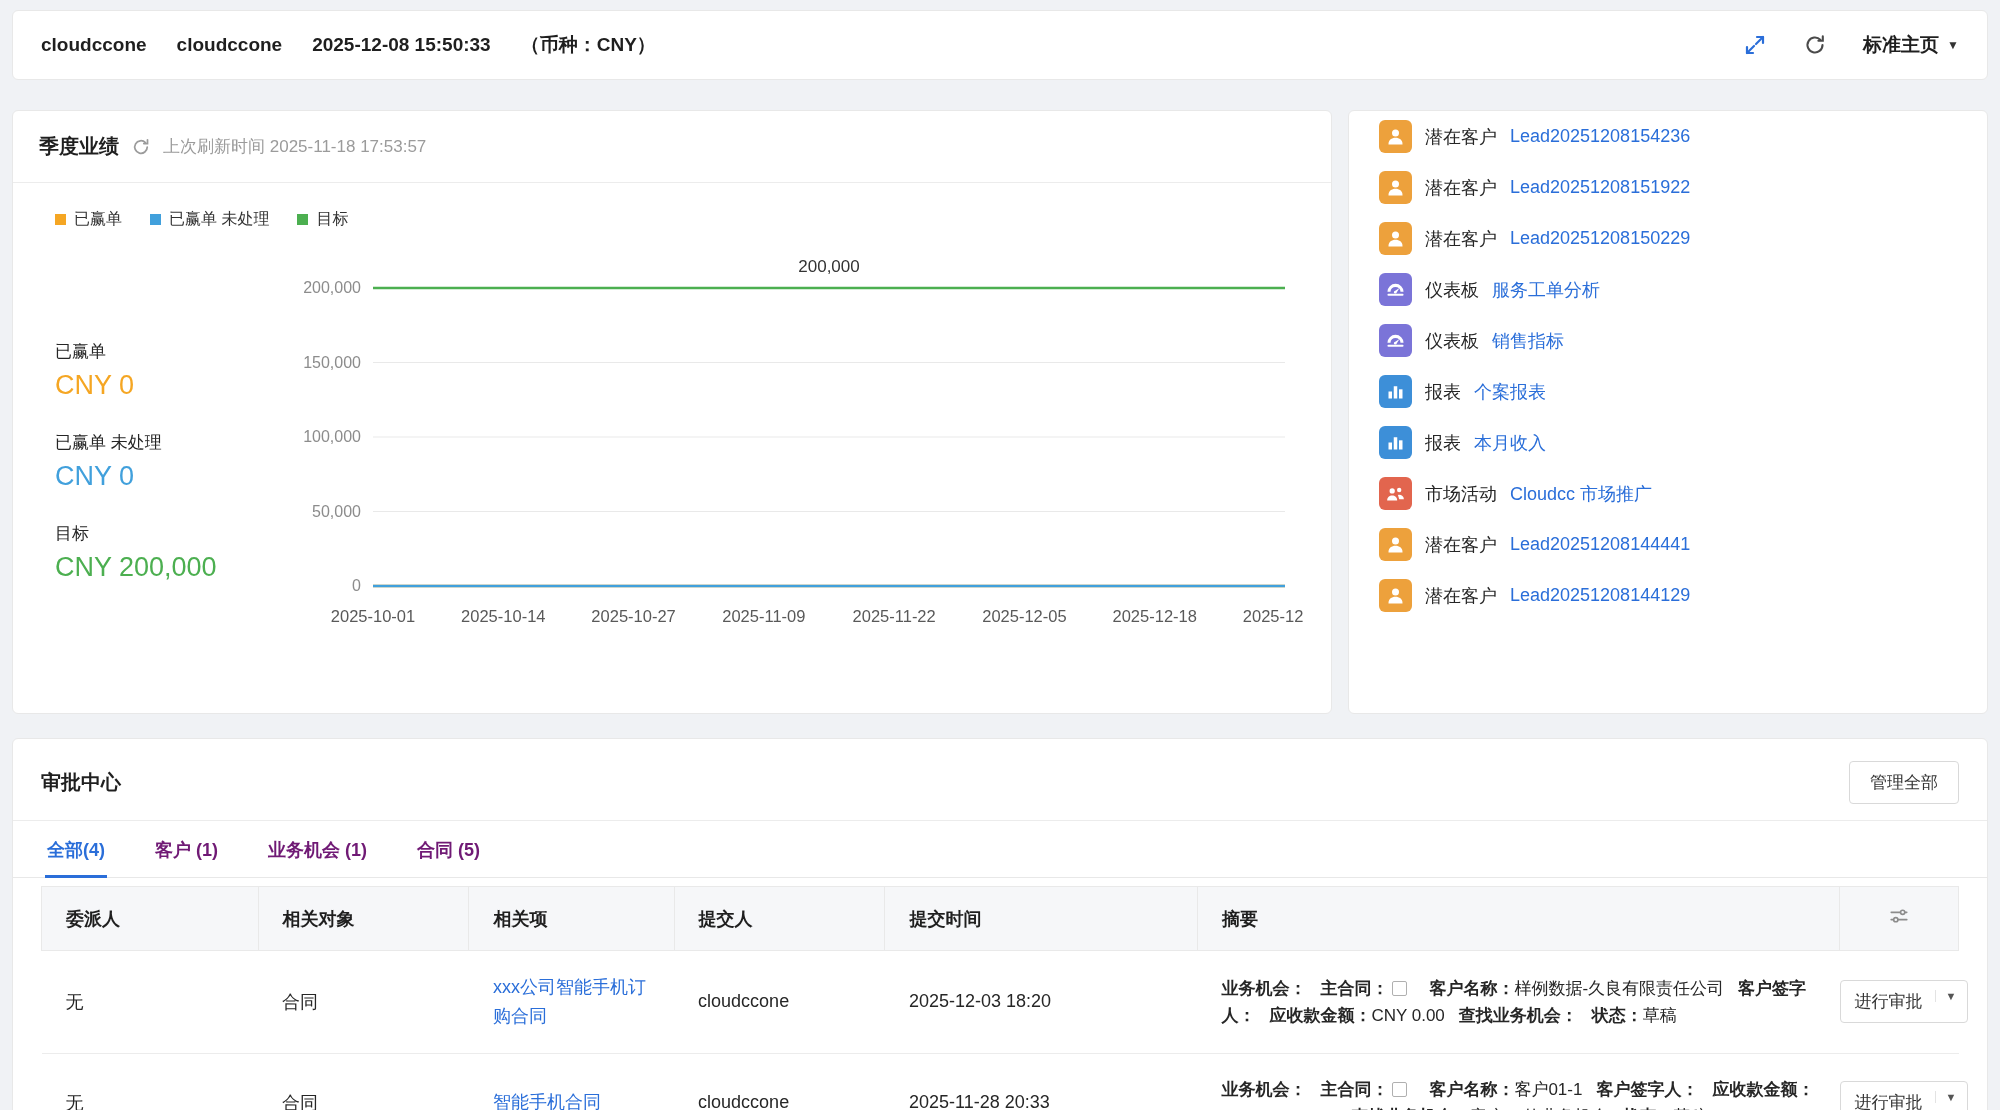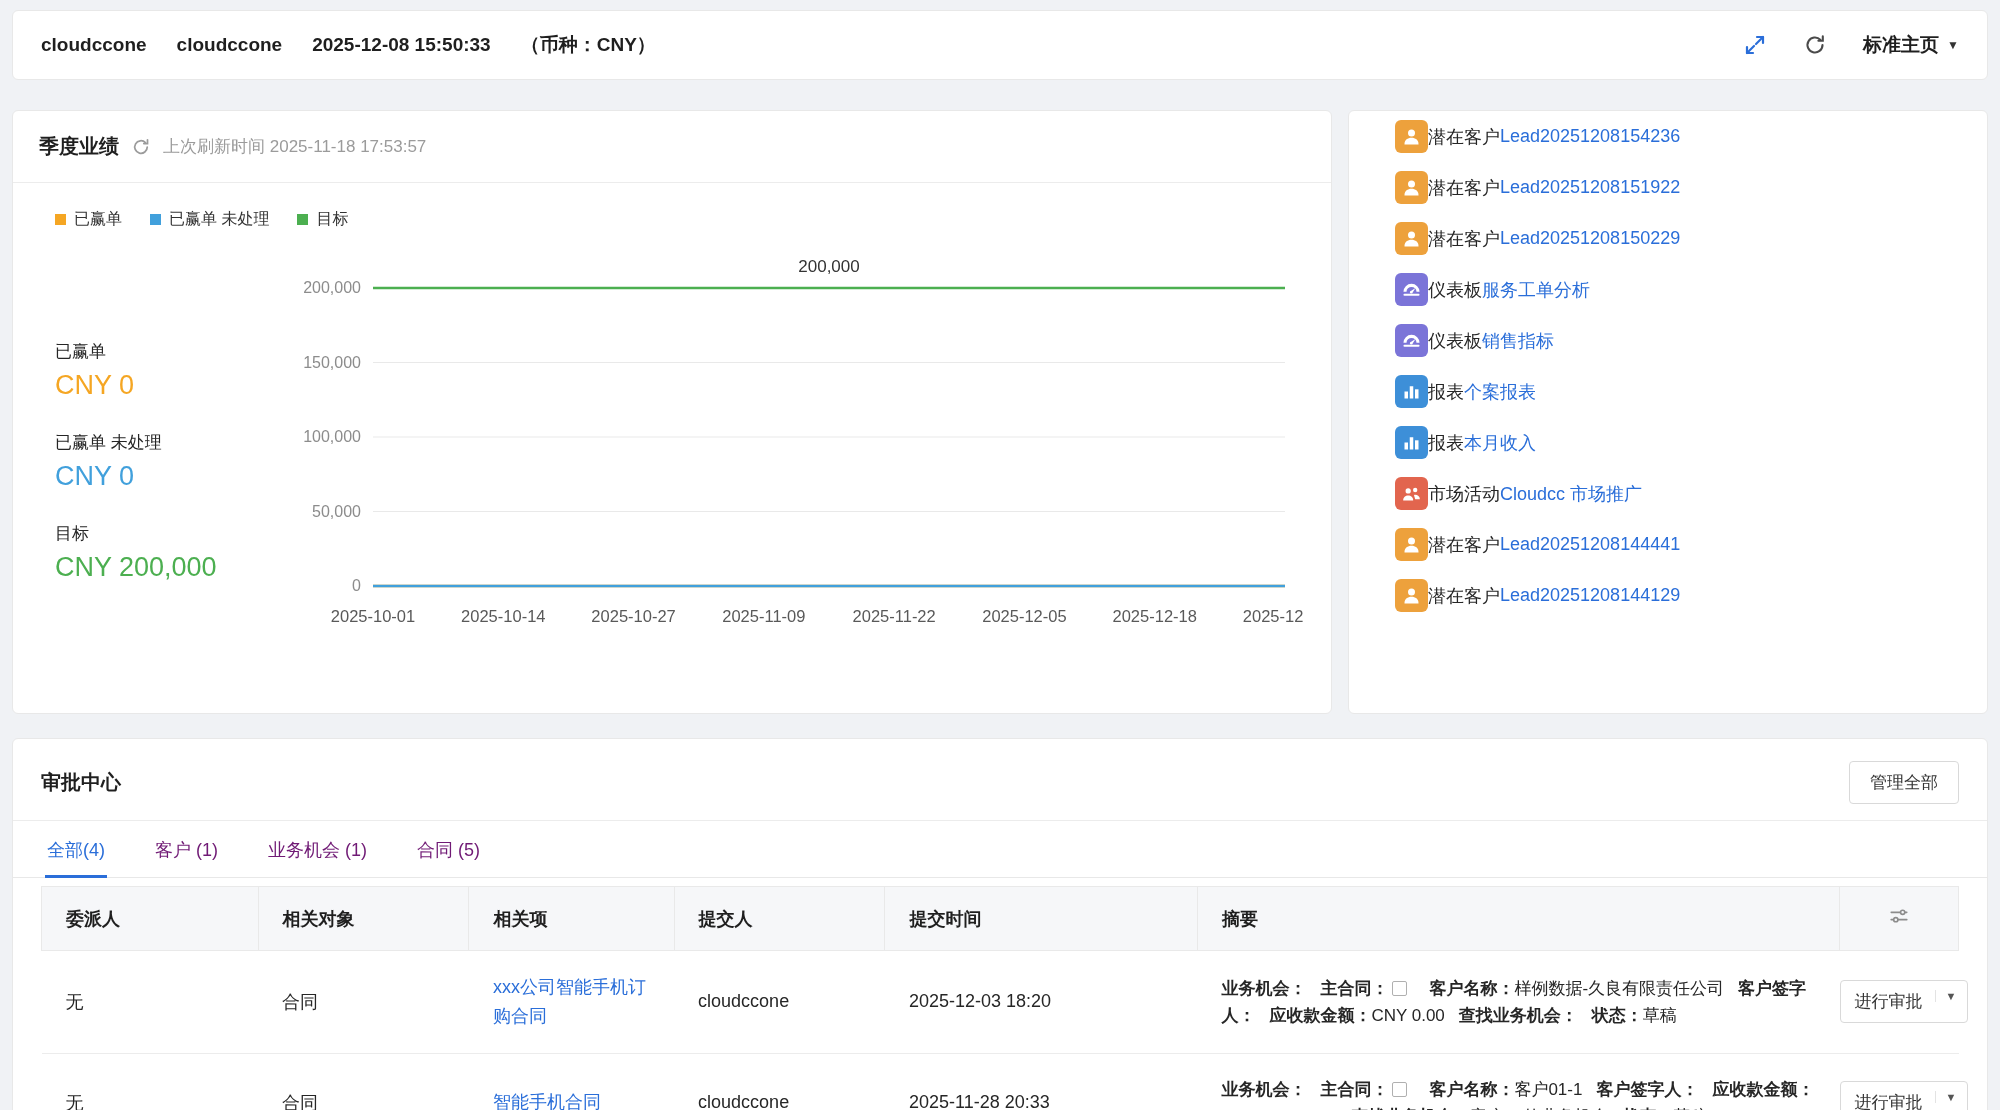--- a/index.html
+++ b/index.html
@@ -43,32 +43,32 @@
   .stat { margin-bottom:30px; }
   .stat-l { font-size:17px; color:#262626; margin-bottom:7px; }
   .stat-v { font-size:27px; }
   .chart-wrap { flex:1; }
   .ytick { font-size:16px; fill:#8c8c8c; }
   .xtick { font-size:16.5px; fill:#595959; }
   .anno { font-size:17px; fill:#333; }
 
   
   .recent-header { padding:26px 30px 16px; font-size:20px; font-weight:700; color:#1f1f1f; }
-  .ritem { display:flex; align-items:center; padding:9px 46px; }
+  .ritem { display:flex; align-items:center; gap:13px; padding:9px 30px; }
   .ricon { width:33px; height:33px; border-radius:6px; display:inline-flex; align-items:center; justify-content:center; flex:0 0 33px; }
   .ricon svg { width:21px; height:21px; }
   .rtype { font-size:18px; color:#262626; }
   .rlink { font-size:18px; color:#2a6ed9; text-decoration:none; cursor:pointer; }
 
   
   .approval-card { margin:24px 12px 0; min-height:372px; overflow:hidden; }
   .approval-header { display:flex; align-items:center; padding:22px 28px 16px;gap:27px; }
   .manage-btn { margin-left:auto; background:#fff; border:1px solid #d9d9d9; border-radius:4px; padding:9px 20px; font-size:17px; color:#333; cursor:pointer; font-family:inherit; }
   .approval-divider { border-bottom:1px solid #ececec; }
-  .tabs { display:flex; gap:46px; padding:0 32px; border-bottom:1px solid #e8e8e8; }
+  .tabs { display:flex; gap:46px; padding:0 32px; border-bottom:1px solid #e8e8e8;font-weight:bold; }
   .tab { position:relative; padding:17px 2px 15px; font-size:18px; color:#701a75; cursor:pointer; }
   .tab.active { color:#2a6ed9; }
   .tab.active::after { content:''; position:absolute; left:0; right:0; bottom:-1px; height:3px; background:#2a6ed9; }
   .tbl-wrap { padding:8px 28px 0; }
   table { width:100%; border-collapse:collapse; table-layout:fixed; }
   th { background:#f6f7f9; border:1px solid #e9e9e9; height:64px; text-align:left; padding:0 24px; font-size:18px; font-weight:700; color:#1f1f1f; }
   th.icon-th { text-align:center; padding:0; }
   td { border-bottom:1px solid #ececec; padding:22px 24px; font-size:18px; color:#262626; vertical-align:middle; }
   .cell-link { color:#2a6ed9; text-decoration:none; cursor:pointer; line-height:1.6; }
   .sum { font-size:17px; line-height:1.6; color:#262626; }

